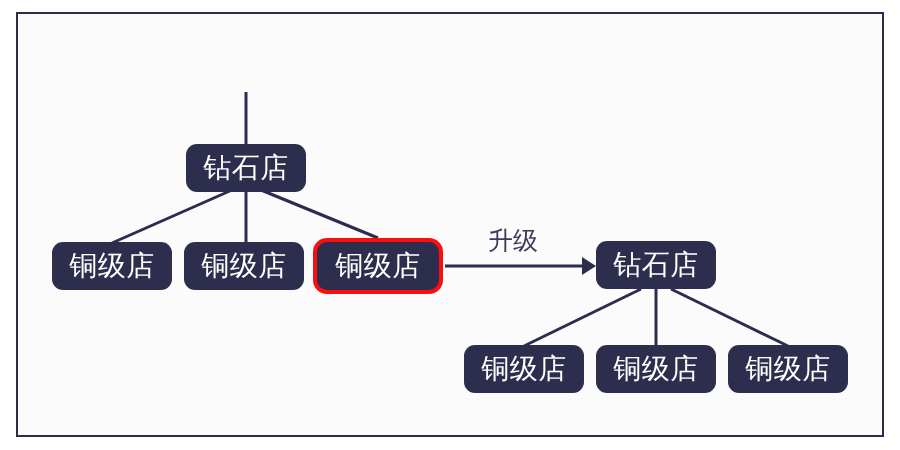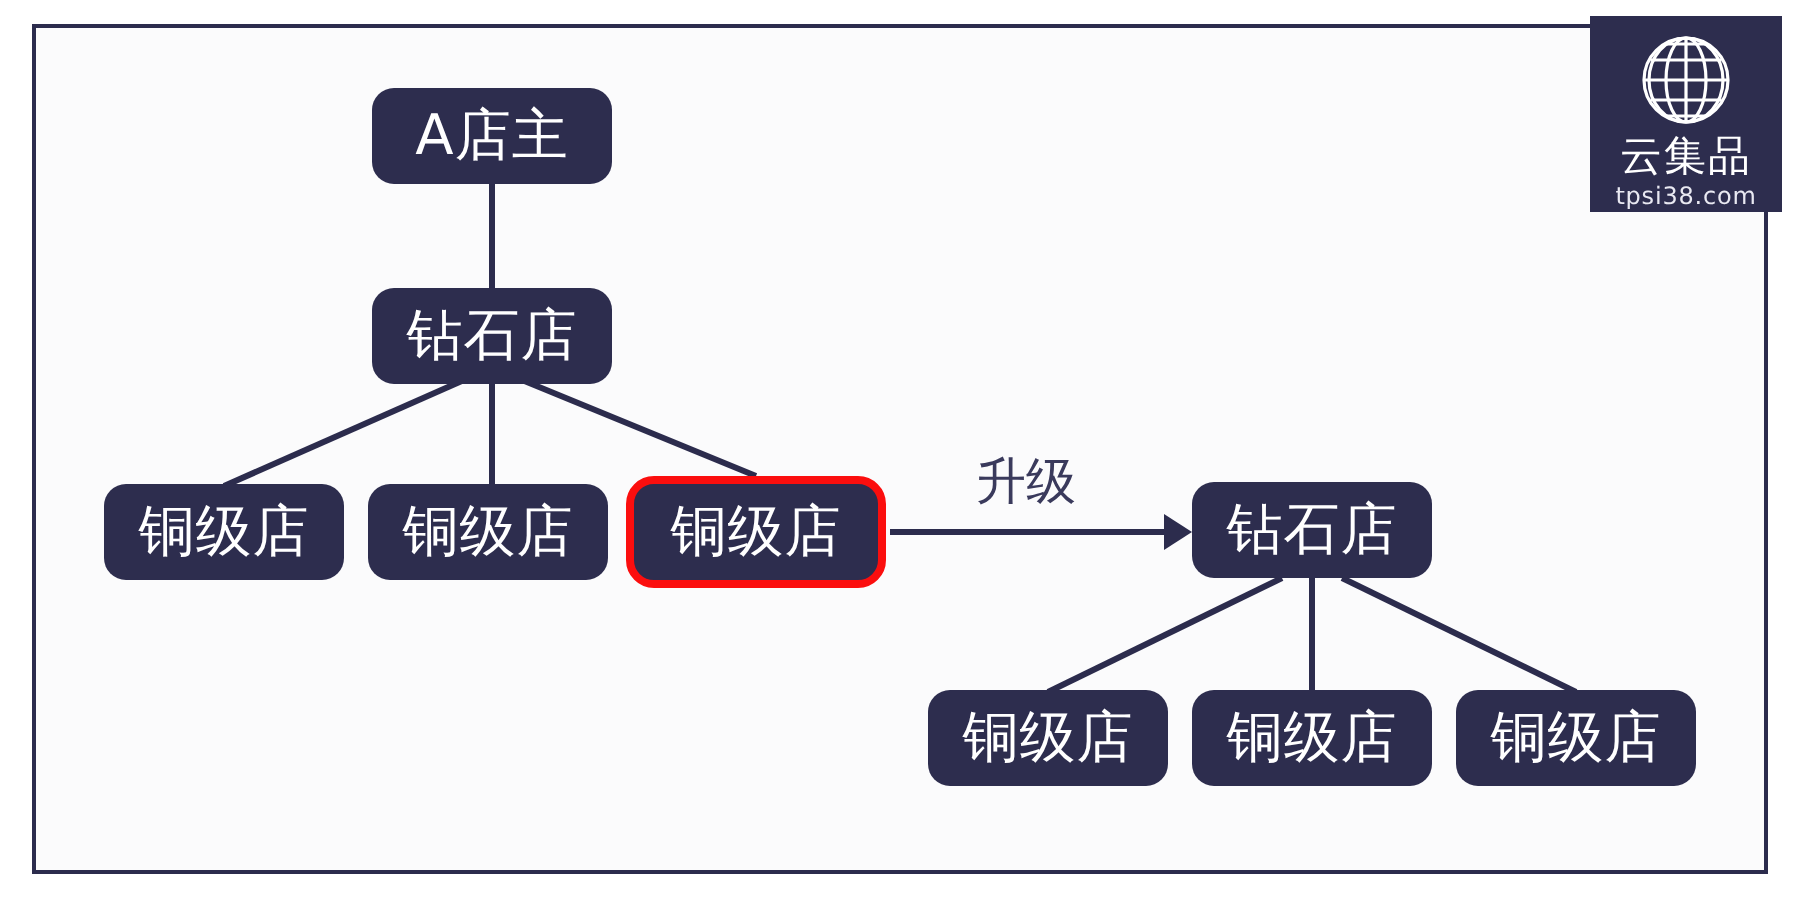--- a/index.html
+++ b/index.html
@@ -116,23 +116,20 @@
     <line x1="261" y1="190" x2="378" y2="238" stroke="#2c2c4d" stroke-width="3"></line>
 
     <line x1="445" y1="266" x2="582" y2="266" stroke="#2c2c4d" stroke-width="3"></line>
     <polygon points="582,257 596,266 582,275" fill="#2c2c4d"></polygon>
 
     <line x1="641" y1="289" x2="524" y2="346" stroke="#2c2c4d" stroke-width="3"></line>
     <line x1="656" y1="289" x2="656" y2="346" stroke="#2c2c4d" stroke-width="3"></line>
     <line x1="671" y1="289" x2="788" y2="346" stroke="#2c2c4d" stroke-width="3"></line>
   </svg>
 
-  <div class="node" style="left:186px; top:44px; width:120px; height:48px;">
-    <span>A店主</span>
-  </div>
 
   <div class="node" style="left:186px; top:144px; width:120px; height:48px;">
     <span>钻石店</span>
   </div>
 
   <div class="node" style="left:52px; top:242px; width:120px; height:48px;">
     <span>铜级店</span>
   </div>
 
   <div class="node" style="left:184px; top:242px; width:120px; height:48px;">
@@ -156,31 +153,14 @@
   </div>
 
   <div class="node" style="left:596px; top:345px; width:120px; height:48px;">
     <span>铜级店</span>
   </div>
 
   <div class="node" style="left:728px; top:345px; width:120px; height:48px;">
     <span>铜级店</span>
   </div>
 
-  <div id="logo-panel">
-    <svg id="logo-globe" width="56" height="52" viewBox="0 0 56 52" xmlns="http://www.w3.org/2000/svg">
-      <g fill="none" stroke="#ffffff" stroke-width="1.6">
-        <circle cx="28" cy="26" r="21"></circle>
-        <ellipse cx="28" cy="26" rx="10" ry="21"></ellipse>
-        <ellipse cx="28" cy="26" rx="18.5" ry="21"></ellipse>
-        <line x1="7" y1="26" x2="49" y2="26"></line>
-        <line x1="10.2" y1="16" x2="45.8" y2="16"></line>
-        <line x1="10.2" y1="36" x2="45.8" y2="36"></line>
-        <line x1="18" y1="8" x2="38" y2="8"></line>
-        <line x1="18" y1="44" x2="38" y2="44"></line>
-        <line x1="28" y1="5" x2="28" y2="47"></line>
-      </g>
-    </svg>
-    <div class="logo-cn">云集品</div>
-    <div class="logo-url">tpsi38.com</div>
-  </div>
 
 </div>
 
 </body></html>

